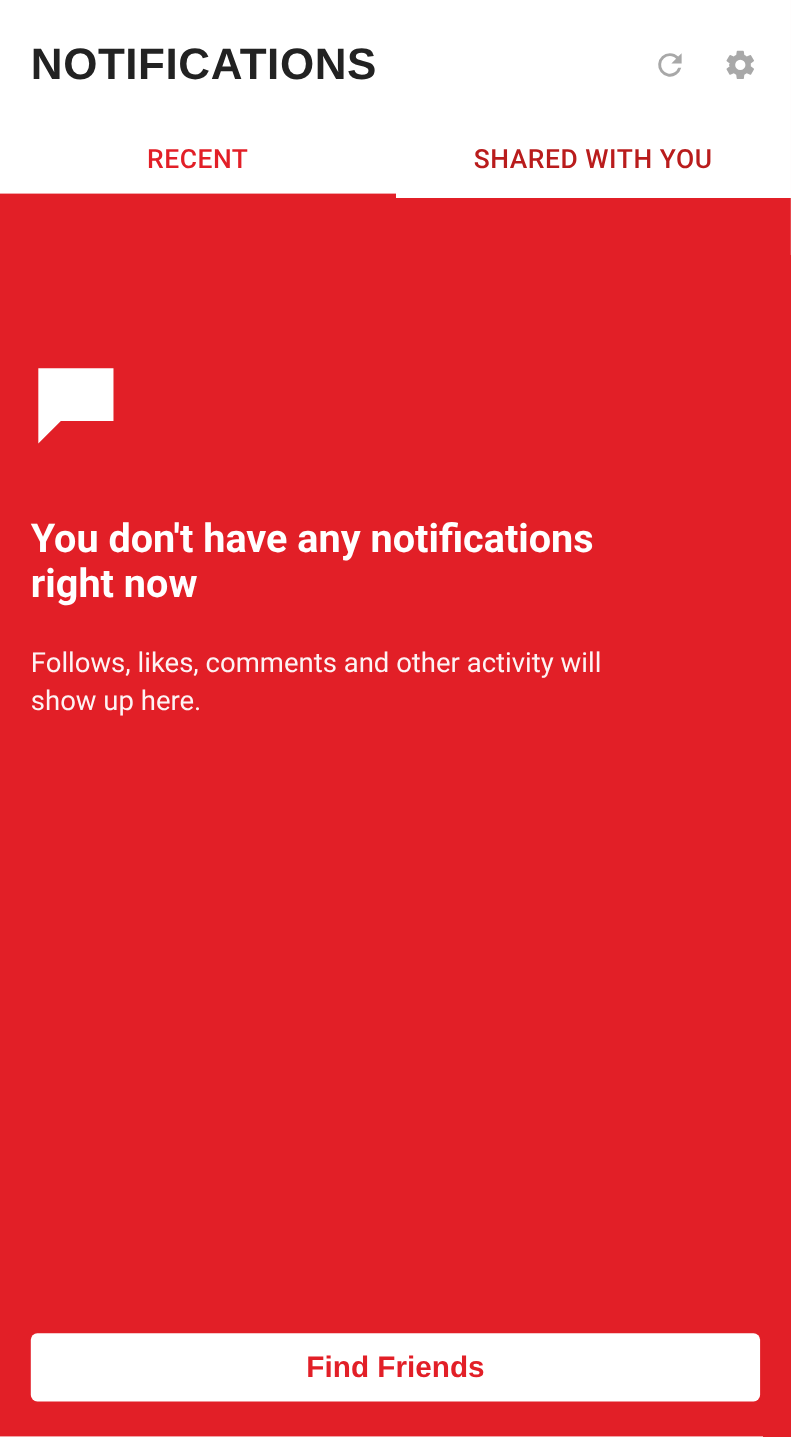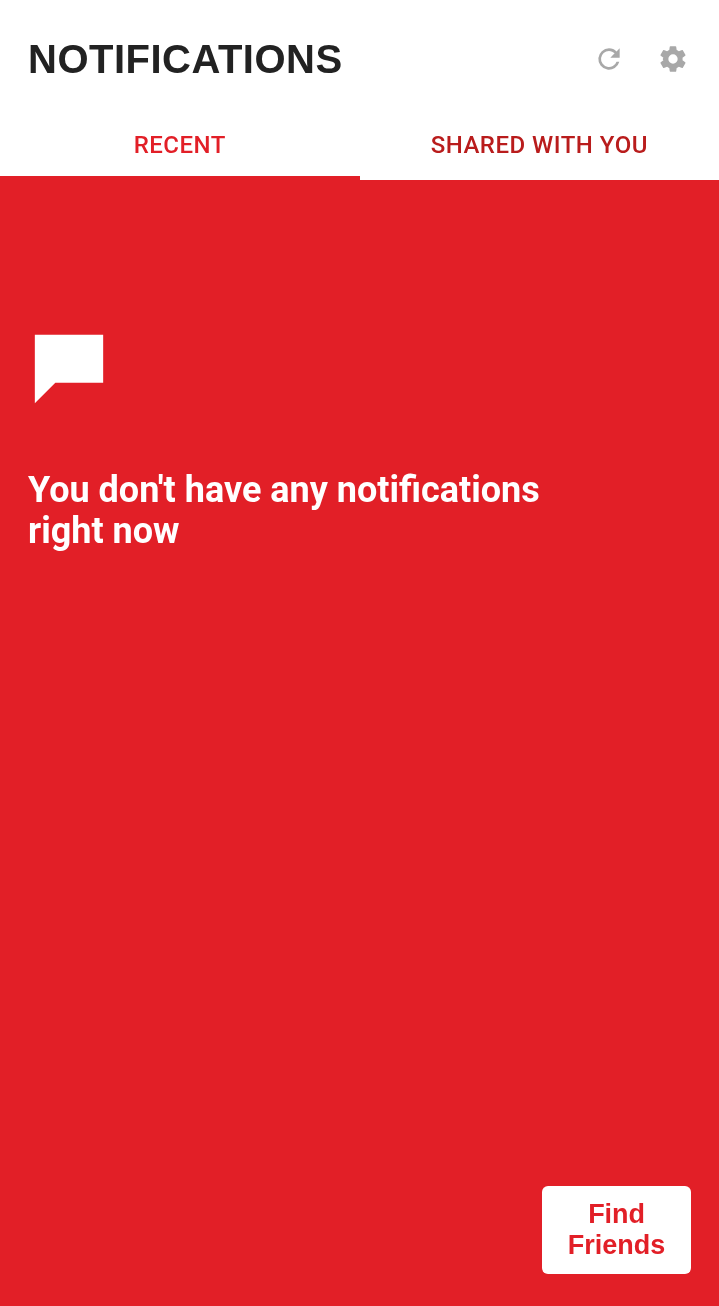--- a/index.html
+++ b/index.html
@@ -7,28 +7,28 @@
   .app { display: flex; flex-direction: column; width: 100%; height: 100%; border-radius: 26px; }
   .header { display: flex; align-items: center; justify-content: space-between; padding: 24px 28px 16px 28px; height: 110px; }
   .header-title { font-size: 40px; font-weight: 800; letter-spacing: 0.5px; color: #222; font-family: Arial Black, Arial, sans-serif; }
   .header-actions { display: flex; gap: 28px; align-items: center; }
   .icon-btn { width: 36px; height: 36px; display: flex; align-items: center; justify-content: center; cursor: pointer; color: #a8a8a8; }
   .icon-btn svg { width: 32px; height: 32px; fill: #a8a8a8; }
   .tabs { display: flex; width: 100%; height: 70px; }
   .tab { flex: 1; display: flex; align-items: center; justify-content: center; font-size: 24px; font-weight: 500; letter-spacing: 0.5px; cursor: pointer; position: relative; color: #b91c1c; }
   .tab.active { color: #e21f27; }
   .tab.active::after { content: ""; position: absolute; left: 0; right: 0; bottom: 0; height: 4px; background: #e21f27; }
-  .content { flex: 1; background: #e21f27; position: relative; padding: 28px; display: flex; flex-direction: row; }
+  .content { flex: 1; background: #e21f27; position: relative; padding: 28px; display: flex; flex-direction: column; }
   .empty-state { margin-top: 120px; color: #fff; }
   .speech-icon { margin-bottom: 56px; }
   .speech-icon svg { width: 82px; height: 82px; fill: #fff; }
   .empty-title { font-size: 36px; font-weight: 700; line-height: 1.15; margin-bottom: 34px; max-width: 560px; }
   .empty-desc { font-size: 25px; font-weight: 400; line-height: 1.35; max-width: 560px; color: #ffffff; opacity: 0.95; }
   .bottom-area { margin-top: auto; padding-bottom: 4px; }
-  .find-btn { width: 100%; height: 88px; background: #fff; border: none; border-radius: 6px; font-size: 27px; font-weight: 700; color: #e21f27; cursor: pointer; }
+  .find-btn { width: 100%; height: 62px; background: #fff; border: none; border-radius: 6px; font-size: 27px; font-weight: 700; color: #e21f27; cursor: pointer; }
 </style>
 </head>
 <body>
 
 <div class="app">
   <div class="header">
     <div class="header-title">NOTIFICATIONS</div>
     <div class="header-actions">
       <div class="icon-btn">
         <svg viewBox="0 0 24 24">
@@ -53,19 +53,20 @@
   </div>
 
   <div class="content">
     <div class="empty-state">
       <div class="speech-icon">
         <svg viewBox="0 0 24 24">
             <path d="M2 2h20v14H8l-6 6V2z"></path>
           </svg>
       </div>
       <div class="empty-title">You don't have any notifications right now</div>
+      <div class="empty-desc">Follows, likes, comments and other activity will show up here.</div>
     </div>
 
     <div class="bottom-area">
       <button class="find-btn">Find Friends</button>
     </div>
   </div>
 </div>
 
 </body></html>

